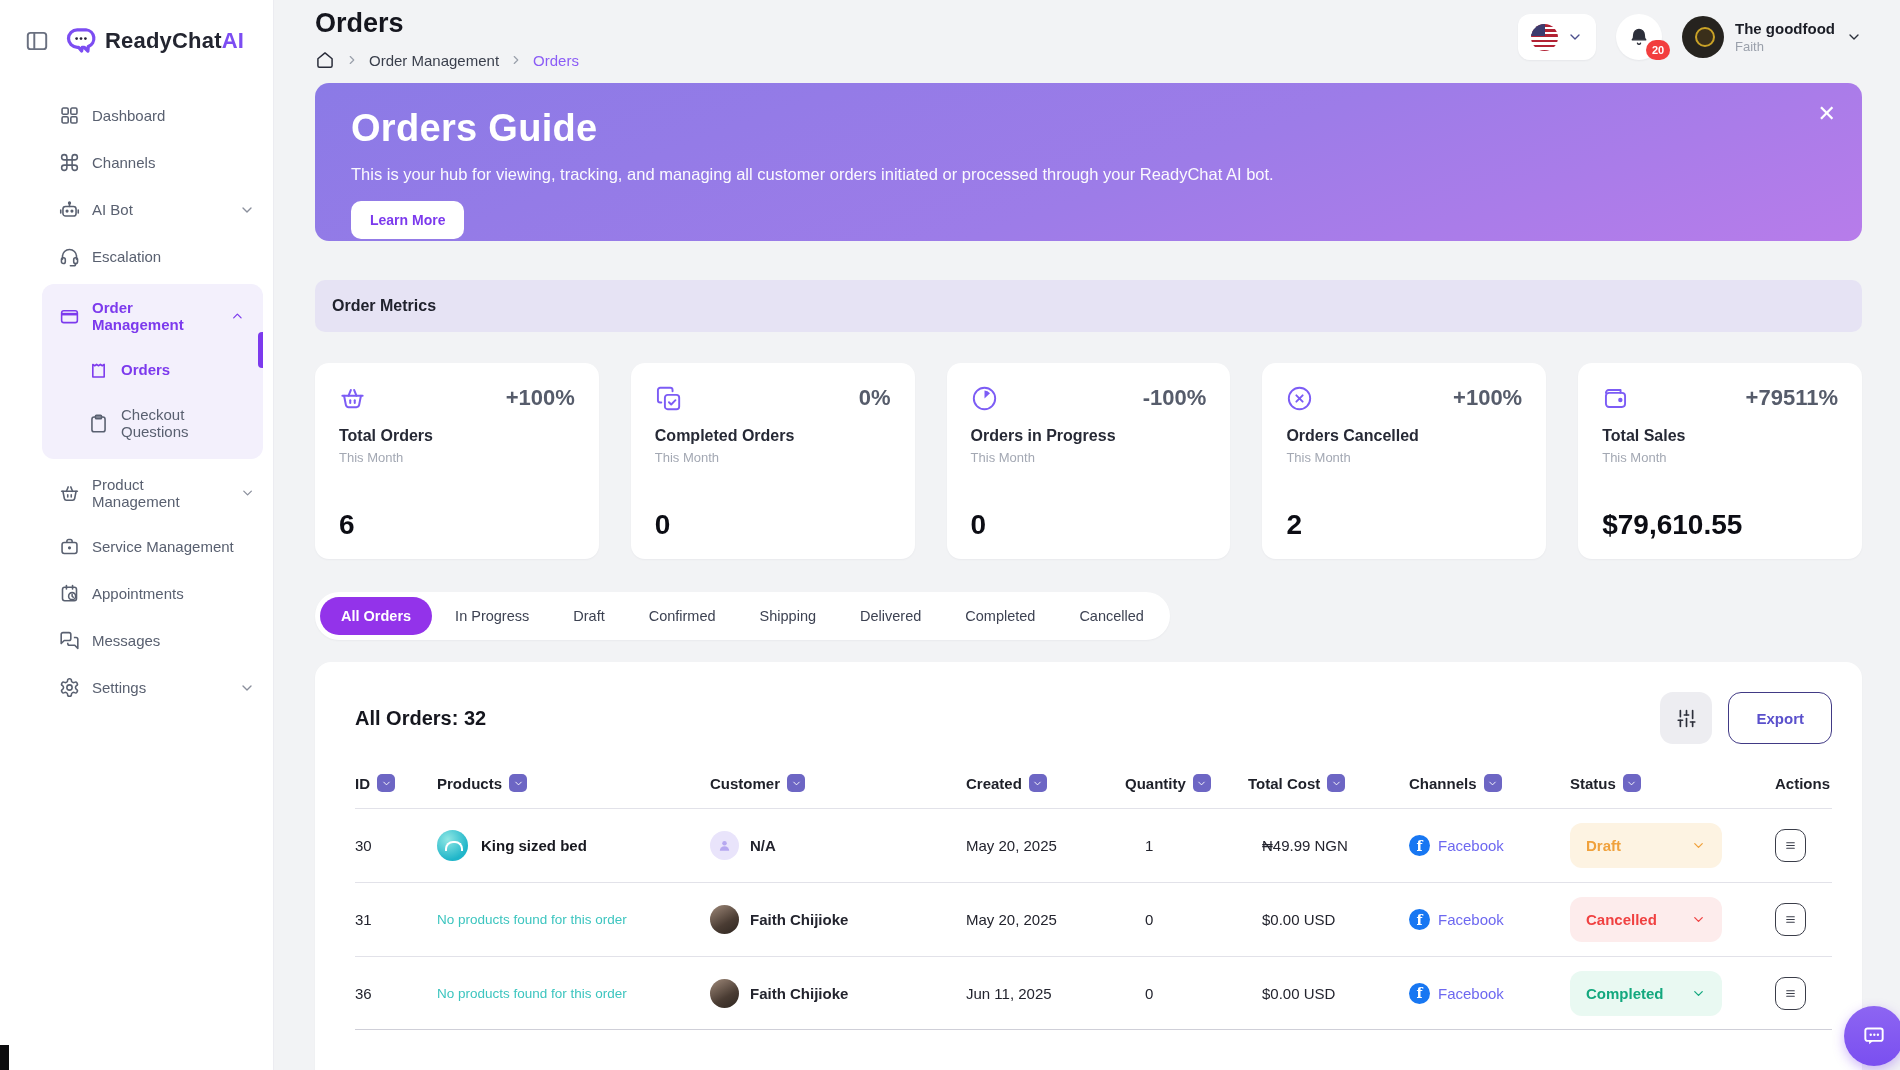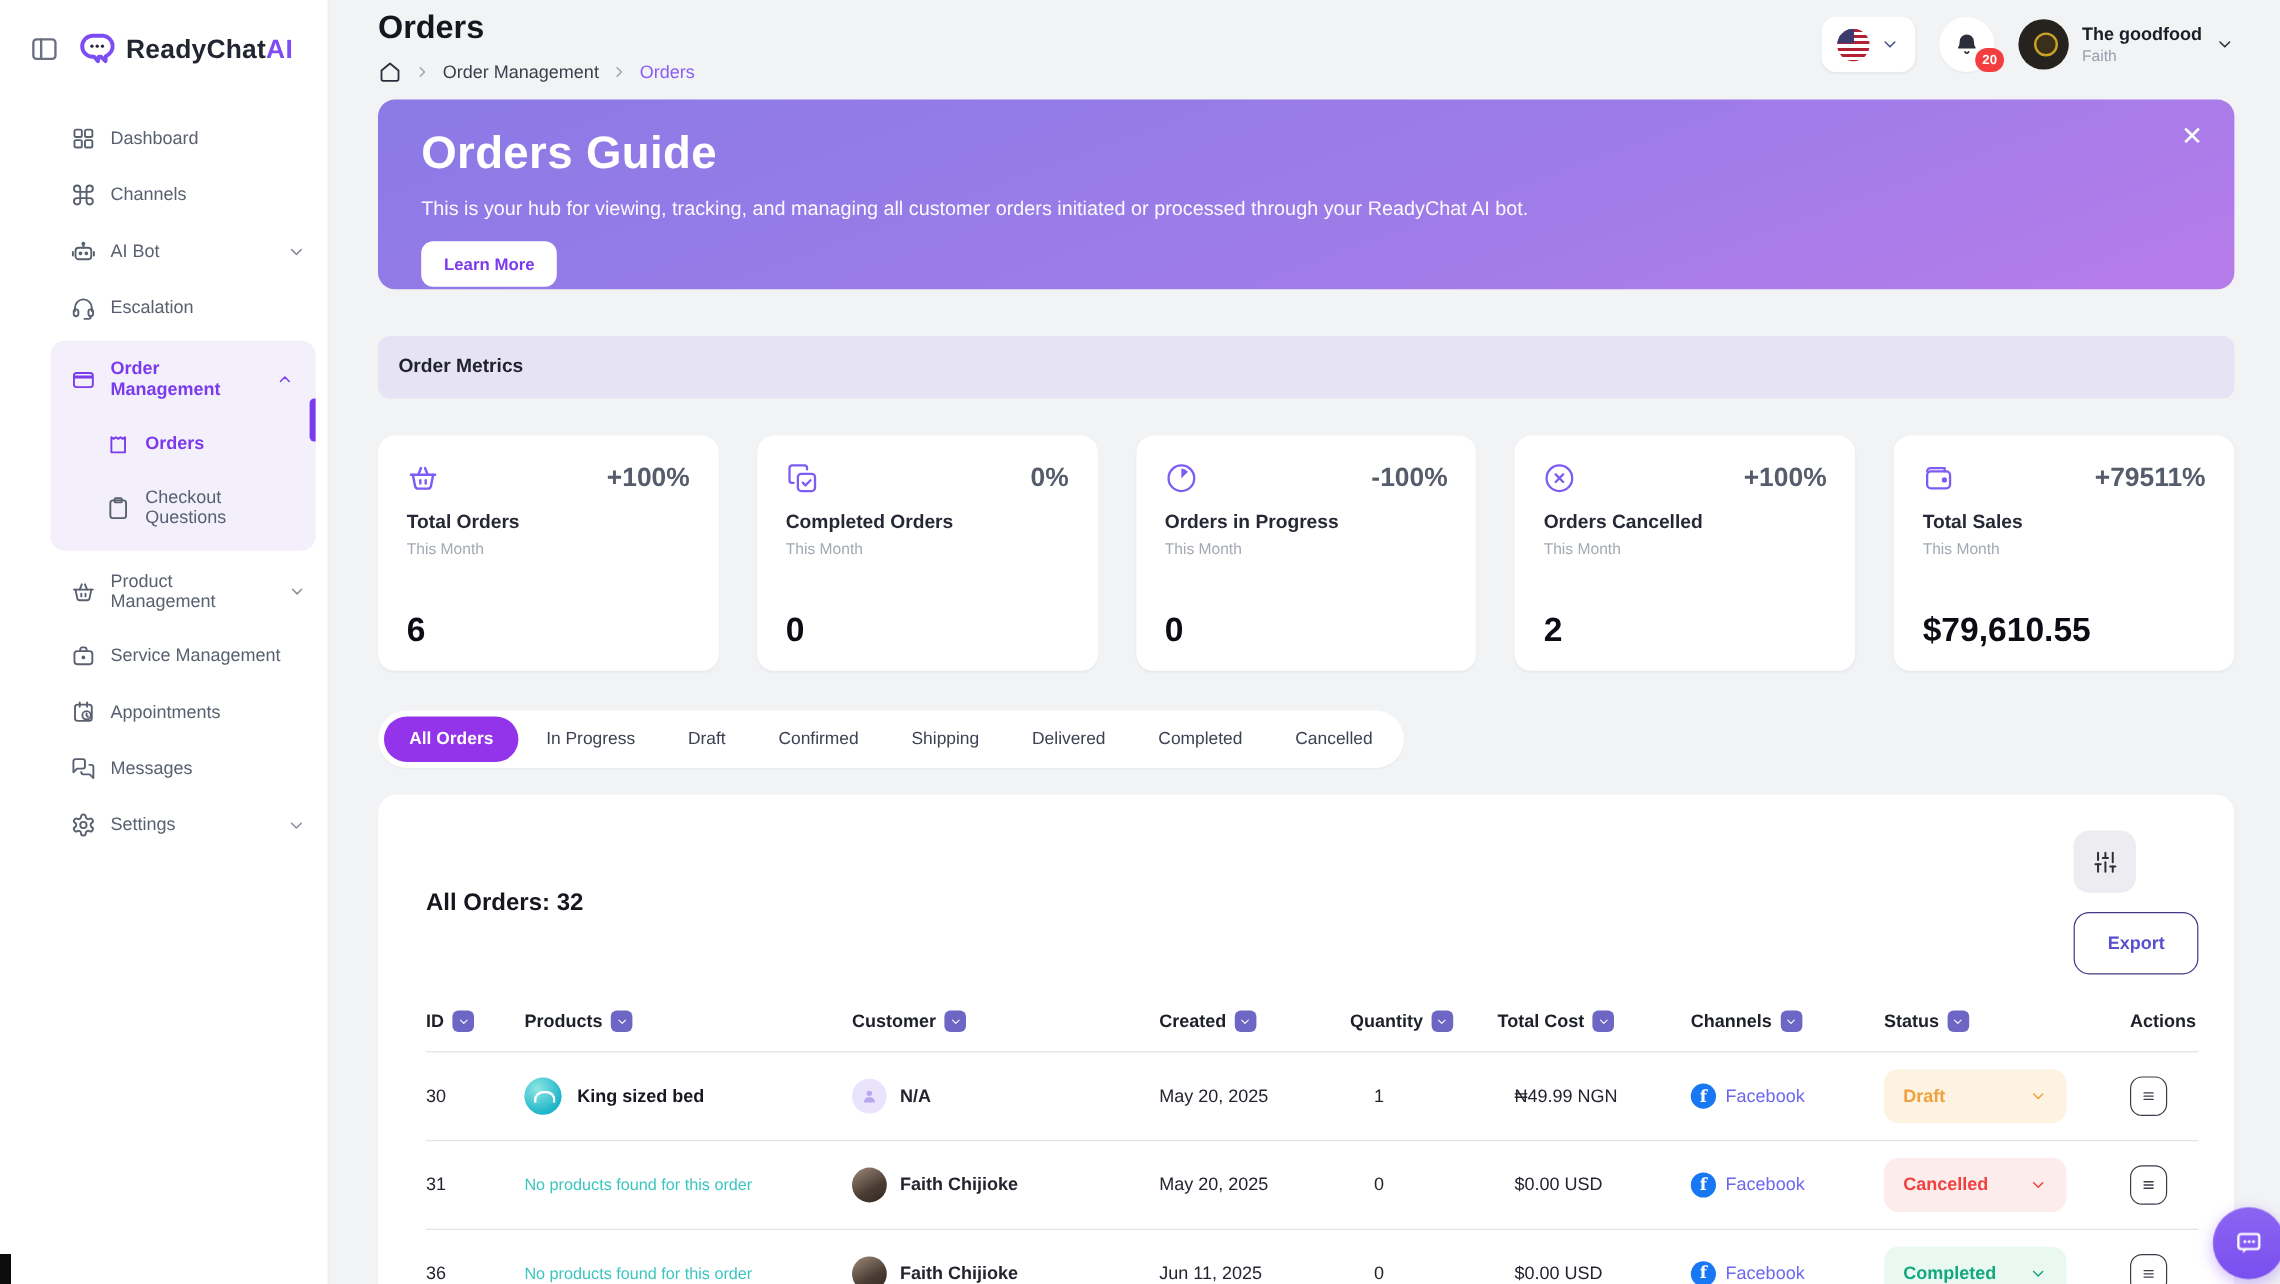--- a/index.html
+++ b/index.html
@@ -112,21 +112,21 @@
     gap:2px; box-shadow:0 1px 2px rgba(16,24,40,.04); }
   .tab { padding:11px 21px; font-size:14.5px; color:#3d4252; border-radius:22px;
     cursor:pointer; white-space:nowrap; }
   .tab.active { background:#9333ea; color:#fff; font-weight:600; }
 
   
   .table-card { margin-top:22px; background:#fff; border-radius:16px; padding:30px 30px 0 40px;
     height:560px; box-shadow:0 1px 2px rgba(16,24,40,.04); }
   .tc-head { display:flex; justify-content:space-between; align-items:center; }
   .tc-title { font-size:20px; font-weight:700; color:#15161e; }
-  .tc-actions { display:flex; gap:16px;flex-direction:column; }
+  .tc-actions { display:flex; gap:16px; }
   .filter-btn { width:52px; height:52px; background:#ededf1; border:none; border-radius:13px;
     display:flex; align-items:center; justify-content:center; cursor:pointer; }
   .filter-btn svg { width:21px; height:21px; color:#2c2f3a; }
   .export-btn { height:52px; padding:0 27px; background:#fff; border:1.6px solid #413a85;
     border-radius:13px; color:#5a50cc; font-size:15px; font-weight:600; cursor:pointer; }
   .tgrid { display:grid; grid-template-columns:82px 273px 256px 159px 123px 161px 161px 205px 1fr;
     align-items:center; }
   .thead { margin-top:30px; padding-bottom:16px; }
   .th { font-size:15px; font-weight:700; color:#1e2029; display:flex; align-items:center; gap:7px; }
   .th-chip { width:18px; height:18px; border-radius:5px; background:#6d66c4; display:inline-flex;

